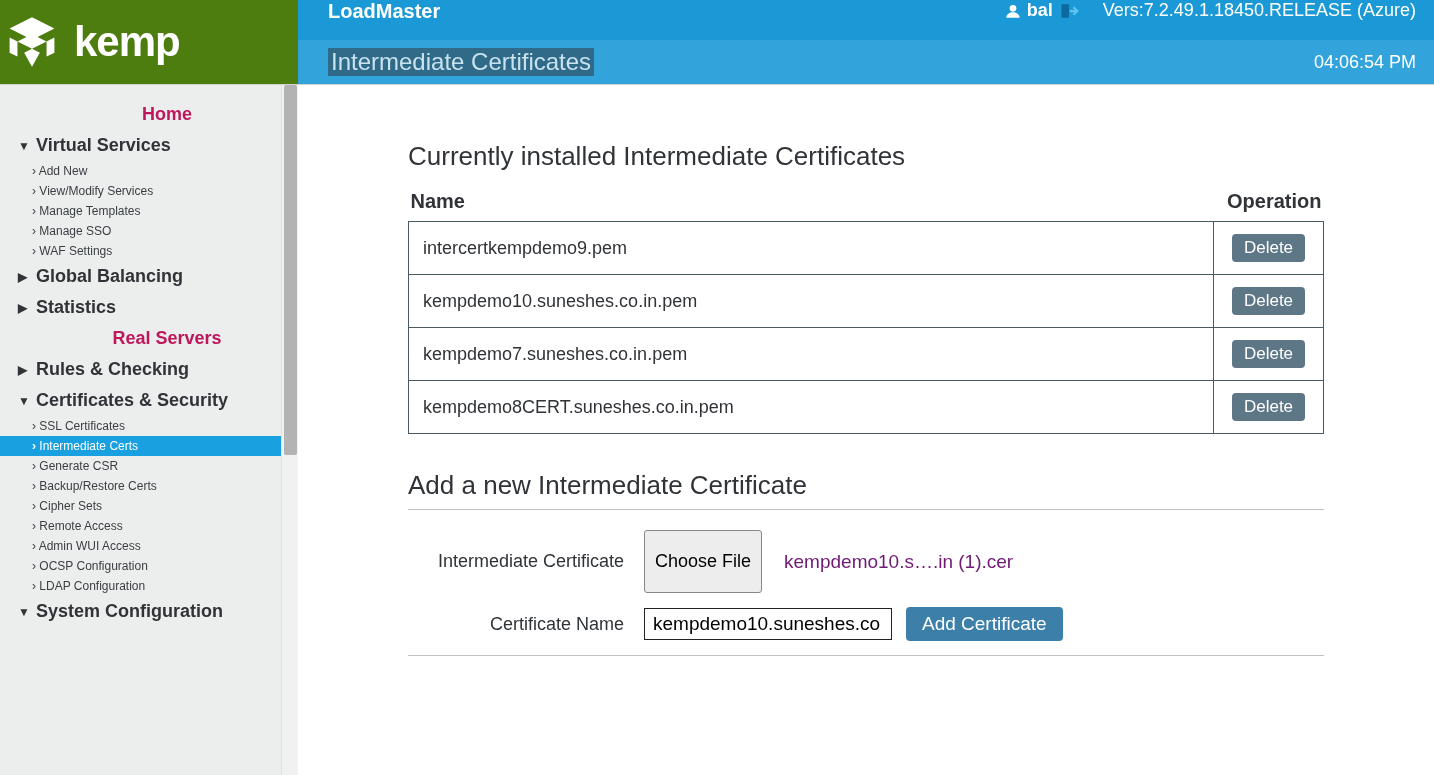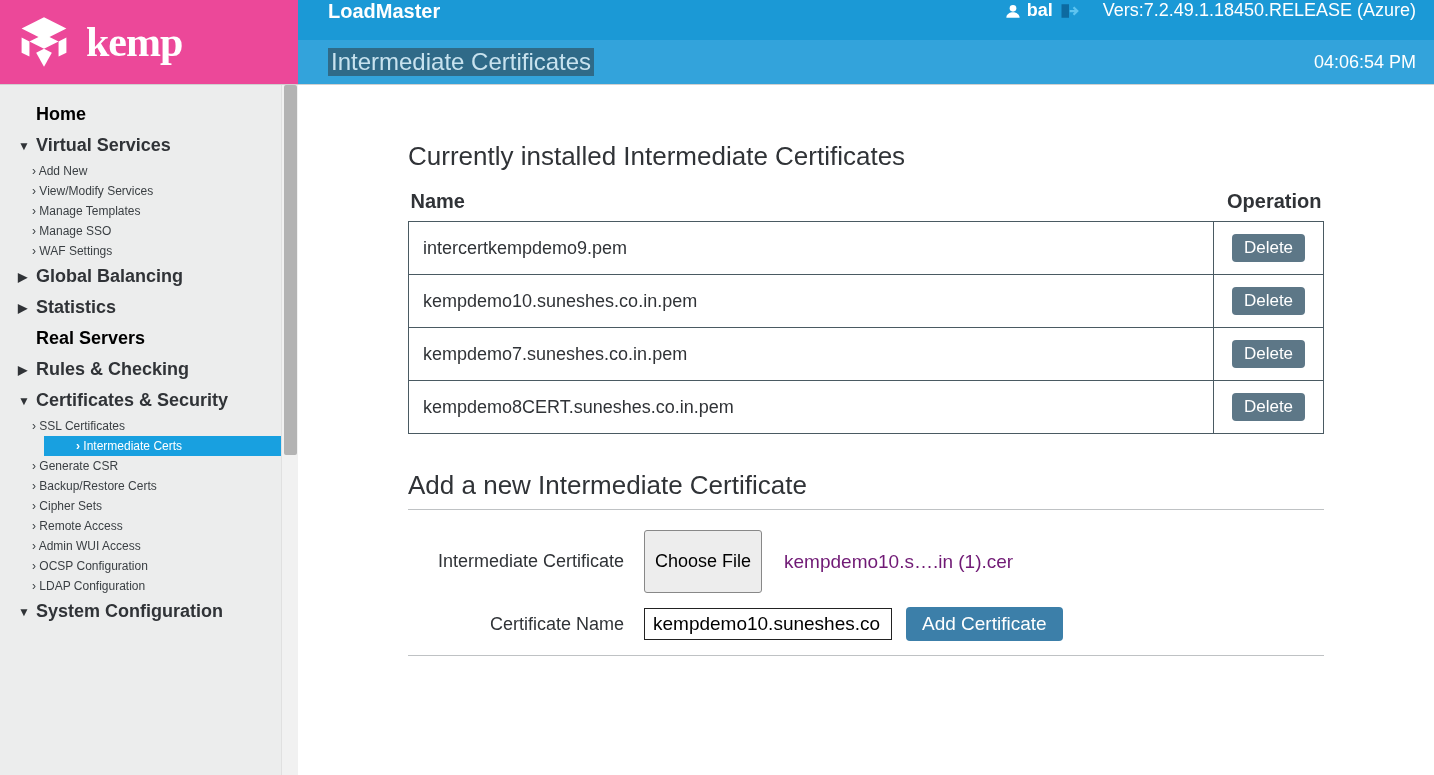--- a/index.html
+++ b/index.html
@@ -9,26 +9,25 @@
     width: 1434px;
     height: 775px;
     overflow: hidden;
   }
   .header {
     display: flex;
     height: 84px;
   }
   .logo-block {
     width: 298px;
-    background: #ec4899;
+    background: #4d7c0f;
     display: flex;
     align-items: center;
-    padding-left: 16px;
+    padding-left: 4px;
     color: #fff;
-    font-family: Liberation Serif, serif;
   }
   .logo-icon { width: 56px; height: 56px; margin-right: 14px; flex:0 0 56px;}
   .logo-text { font-size: 42px; font-weight: 600; letter-spacing: -1px; }
   .header-right { flex: 1; display: flex; flex-direction: column; }
   .header-top {
     height: 40px;
     background: #1b99d6;
     color: #fff;
     display: flex;
     align-items: flex-start;
@@ -56,26 +55,26 @@
     padding: 14px 0 0 0;
     font-size: 18px;
     color: #222;
     height:100%;
     position:relative;
     overflow:hidden;
   }
   .scrollbar-track{position:absolute;right:0;top:0;bottom:0;width:17px;background:#f1f1f1;border-left:1px solid #e0e0e0;}
   .scrollbar-thumb{position:absolute;left:2px;top:0;width:13px;height:370px;background:#b3b3b3;border-radius:2px;}
   .side-item { padding: 5px 0 5px 36px; cursor:pointer; }
-  .side-item.top { font-weight:600; color:#000000; padding-left:36px;}
+  .side-item.top { font-weight:600; color:#be185d; padding-left:36px;text-align:center;}
   .side-cat { padding: 5px 0 5px 18px; font-weight:600; color:#303337; display:flex; align-items:center; cursor:pointer;}
   .side-cat .tri { width:14px; display:inline-block; font-size:12px; margin-right:4px;}
   .side-sub { padding: 3px 0 3px 32px; color:#3a3f43; font-size:12px; cursor:pointer;}
   .side-sub::before{content:"› "; color:#3a3f43;}
-  .side-sub.active { background:#18a0e0; color:#fff;margin-left:44px;}
+  .side-sub.active { background:#18a0e0; color:#fff;}
   .side-sub.active::before{color:#fff; font-weight:600;}
   .side-indent { padding-left:32px;}
   .content { flex:1; padding: 56px 110px 0 110px; color:#303337;}
   .section-title { font-size: 26px; font-weight:400; color:#303337; margin-bottom:12px;}
   .cert-table { width:100%; border-collapse:collapse; margin-bottom:36px;}
   .cert-table th { text-align:left; font-size:20px; font-weight:600; padding:6px 10px 8px 2px; }
   .cert-table th.op { text-align:right; padding-right:2px;}
   .cert-table td { border:1px solid #4a5a62; padding:12px 14px; font-size:18px; color:#303337;}
   .cert-table td.opcell { width:110px; text-align:center;}
   .btn-g { background:#5d7787; color:#fff; border:none; border-radius:4px; padding:4px 12px; font-size:17px; cursor:pointer;}

